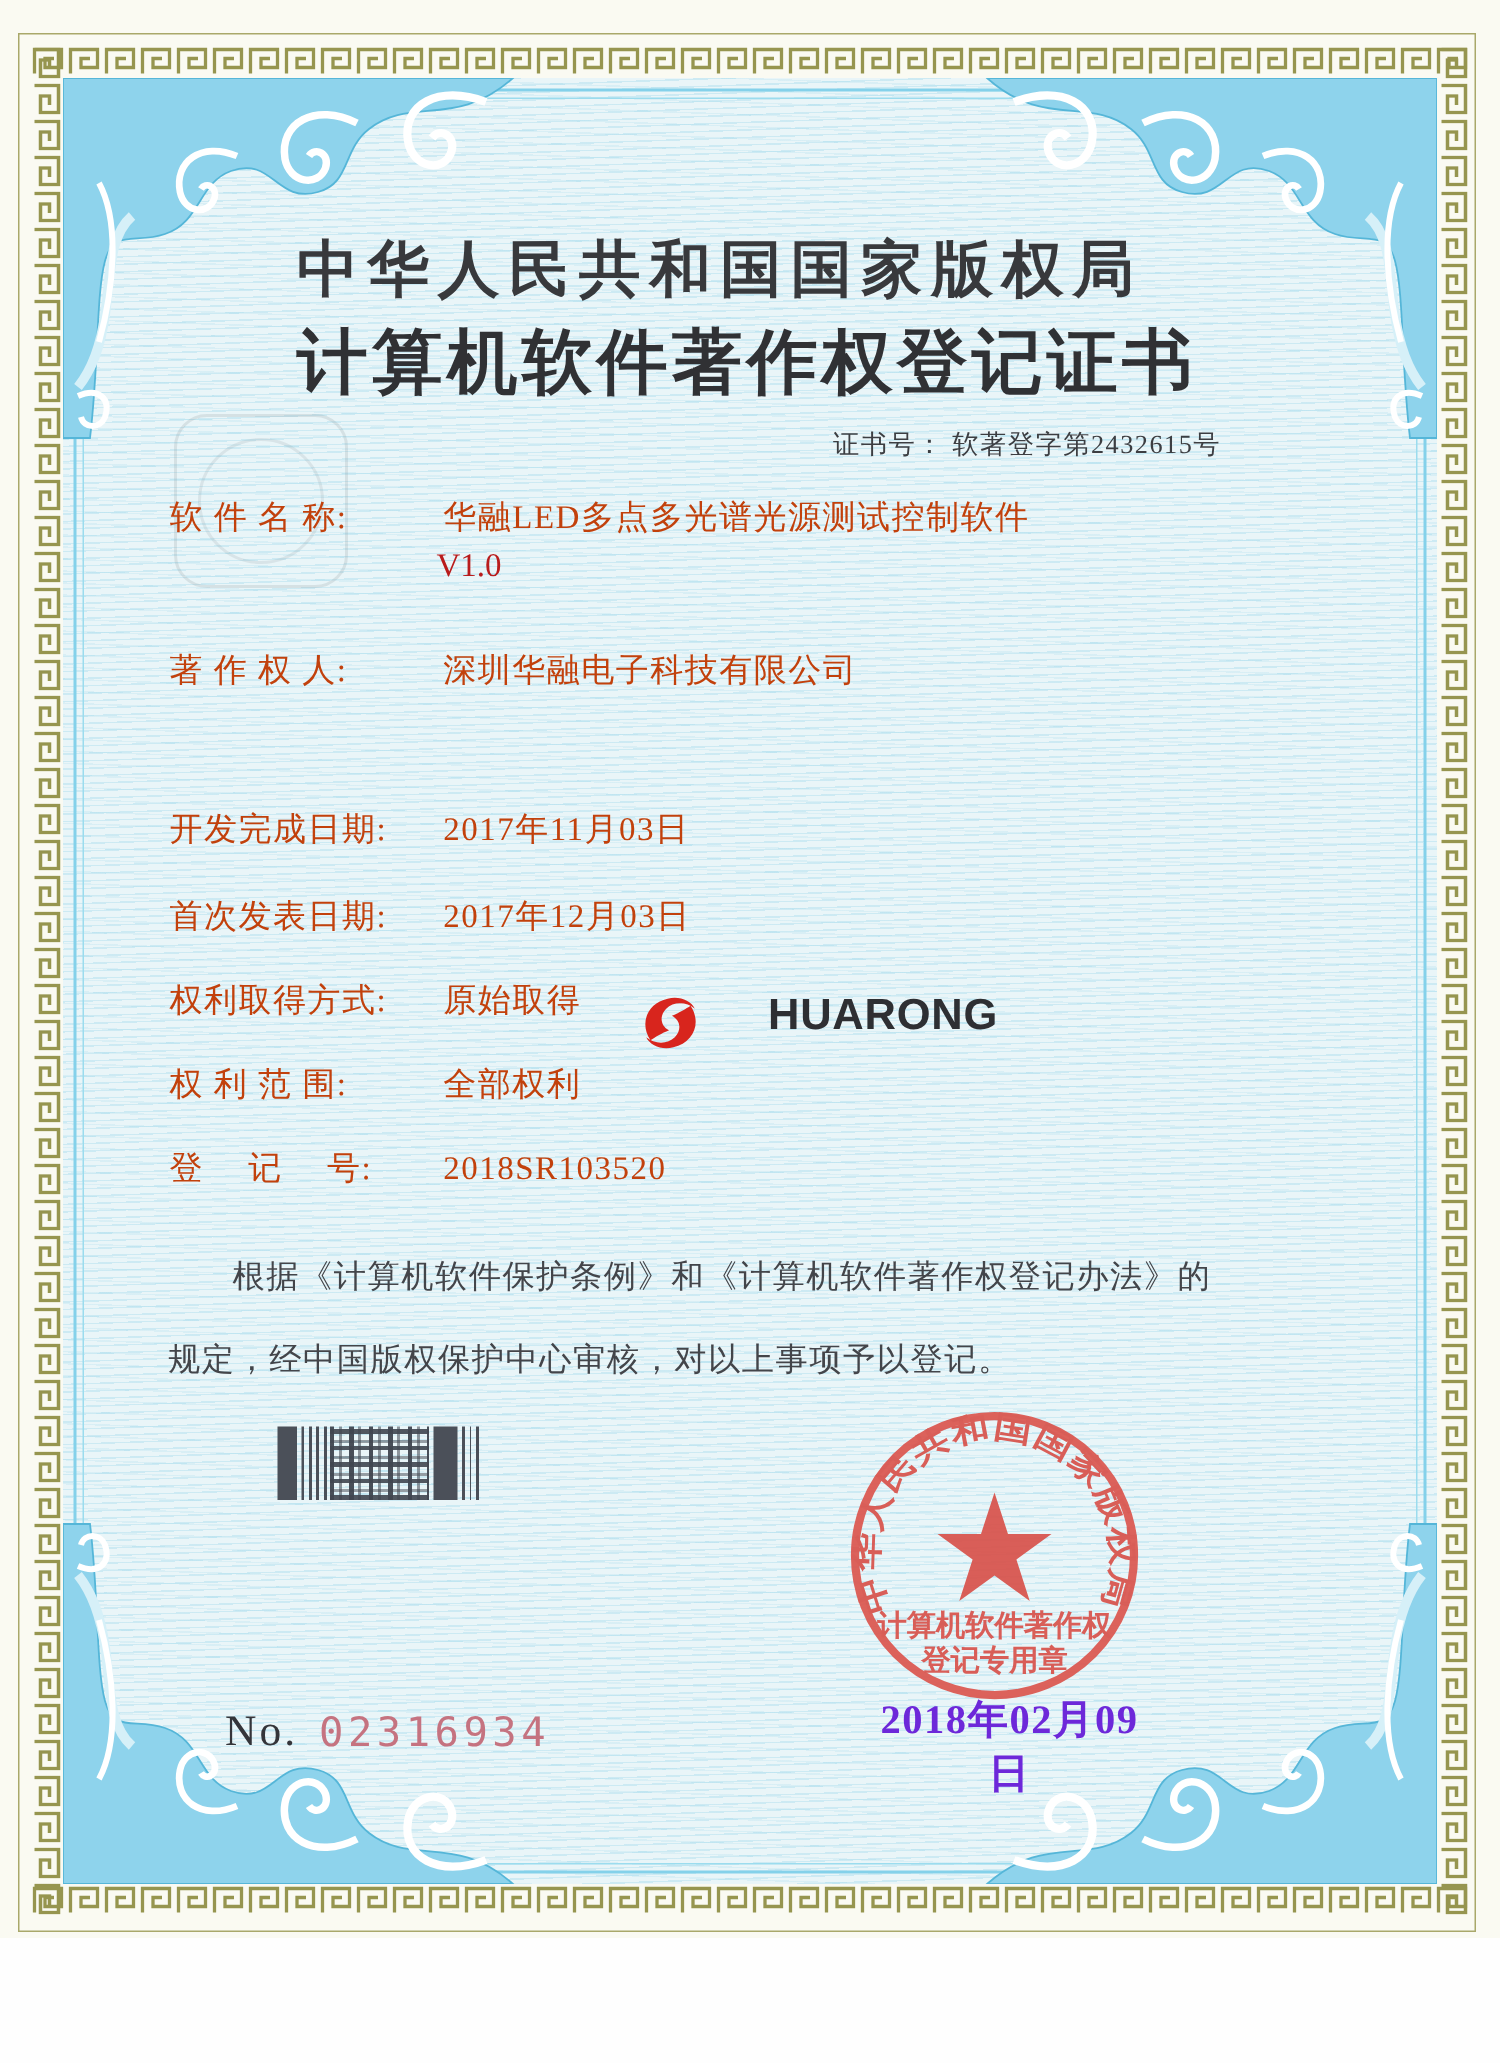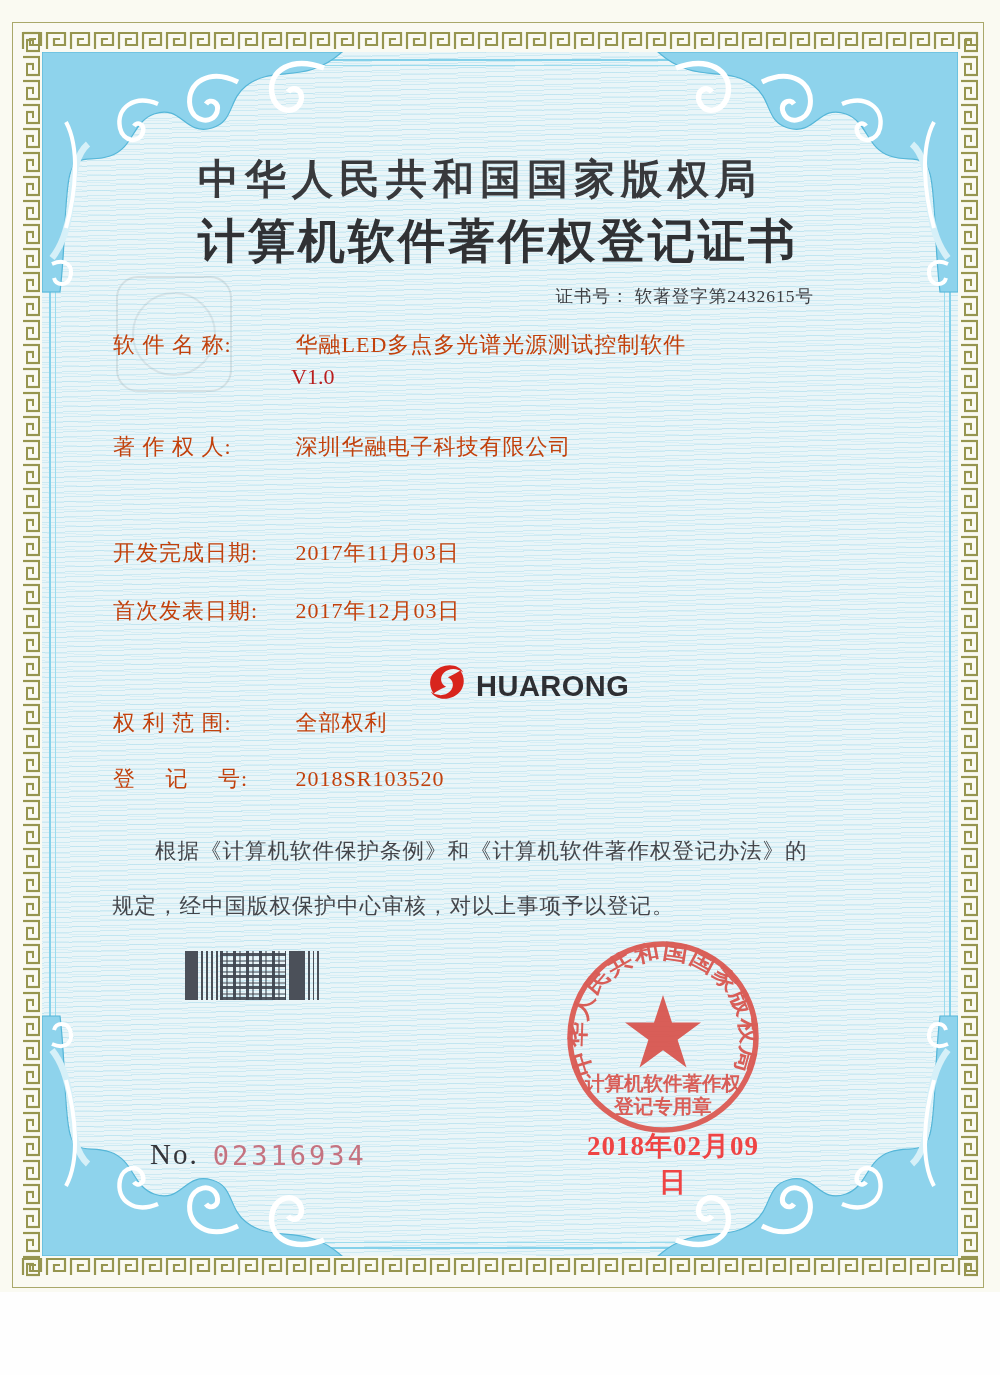--- a/index.html
+++ b/index.html
@@ -32,21 +32,21 @@
 
   .field-row{position:absolute;left:113px;font-size:22px;letter-spacing:1px;color:#c2410c;}
   .field-label{display:inline-block;width:176px;}
   .field-value{display:inline-block;}
   .value2{position:absolute;left:291px;top:364px;font-size:22px;color:#b91c1c;}
 
   .stmt{position:absolute;font-size:21.5px;letter-spacing:1px;color:#43454a;}
   .stmt1{left:155px;top:836px;}
   .stmt2{left:112px;top:891px;}
 
-  .logo{position:absolute;left:424px;top:661px;display:flex;align-items:flex-end;z-index:4;}
+  .logo{position:absolute;left:424px;top:661px;display:flex;align-items:flex-start;z-index:4;gap:36px;}
   .logo-text{font-family:"Liberation Sans","DejaVu Sans",sans-serif;font-weight:800;font-size:29px;
     letter-spacing:0.5px;color:#2e2f33;margin-left:6px;}
 
   .barcode{position:absolute;left:185px;top:951px;width:135px;height:49px;}
   .bc{position:absolute;top:0;height:49px;}
   .bc-thick1{left:0;width:13px;background:#4b5059;}
   .bc-thin1{left:16px;width:17px;background:repeating-linear-gradient(90deg,#4b5059 0 2px,rgba(0,0,0,0) 2px 5px,#4b5059 5px 7px,rgba(0,0,0,0) 7px 10px);}
   .bc-noise{left:35px;width:66px;
     background-image:
       repeating-linear-gradient(90deg, rgba(64,70,80,0.95) 0 3px, rgba(0,0,0,0) 3px 6px, rgba(64,70,80,0.55) 6px 8px, rgba(0,0,0,0) 8px 13px),
@@ -54,21 +54,21 @@
   .bc-thick2{left:104px;width:16px;background:#4b5059;}
   .bc-thin2{left:123px;width:12px;background:repeating-linear-gradient(90deg,#4b5059 0 2px,rgba(0,0,0,0) 2px 5px,#4b5059 5px 6px,rgba(0,0,0,0) 6px 9px);}
 
   .watermark{position:absolute;left:116px;top:276px;width:112px;height:112px;border-radius:22px;
     border:2px solid rgba(140,155,160,0.22);}
   .watermark .wm-circle{position:absolute;left:14px;top:14px;width:80px;height:80px;border-radius:50%;
     border:2px solid rgba(140,155,160,0.18);}
 
   .seal{position:absolute;left:545px;top:933px;width:235px;height:235px;z-index:4;opacity:0.93;}
   .seal-date{position:absolute;left:577px;top:1128px;width:192px;text-align:center;z-index:4;
-    font-size:27px;font-weight:700;color:#ef4444;letter-spacing:1px;}
+    font-size:27px;font-weight:700;color:#6d28d9;letter-spacing:1px;}
 
   .serial{position:absolute;left:150px;top:1138px;z-index:4;display:flex;align-items:flex-end;}
   .serial-prefix{font-size:29px;color:#34353a;letter-spacing:2px;}
   .serial-number{font-family:"DejaVu Sans Mono","Liberation Mono",monospace;
     font-size:27px;color:#c57380;letter-spacing:3px;margin-left:14px;}
 </style>
 </head>
 <body>
 
 <div id="page">
@@ -156,20 +156,24 @@
     <div class="field-row" style="top:538px">
       <span class="field-label">开发完成日期:</span>
       <span class="field-value">2017年11月03日</span>
     </div>
 
     <div class="field-row" style="top:596px">
       <span class="field-label">首次发表日期:</span>
       <span class="field-value">2017年12月03日</span>
     </div>
 
+    <div class="field-row" style="top:652px">
+      <span class="field-label">权利取得方式:</span>
+      <span class="field-value">原始取得</span>
+    </div>
 
     <div class="field-row" style="top:708px">
       <span class="field-label">权 利 范 围:</span>
       <span class="field-value">全部权利</span>
     </div>
 
     <div class="field-row" style="top:764px">
       <span class="field-label">登　 记　 号:</span>
       <span class="field-value">2018SR103520</span>
     </div>

